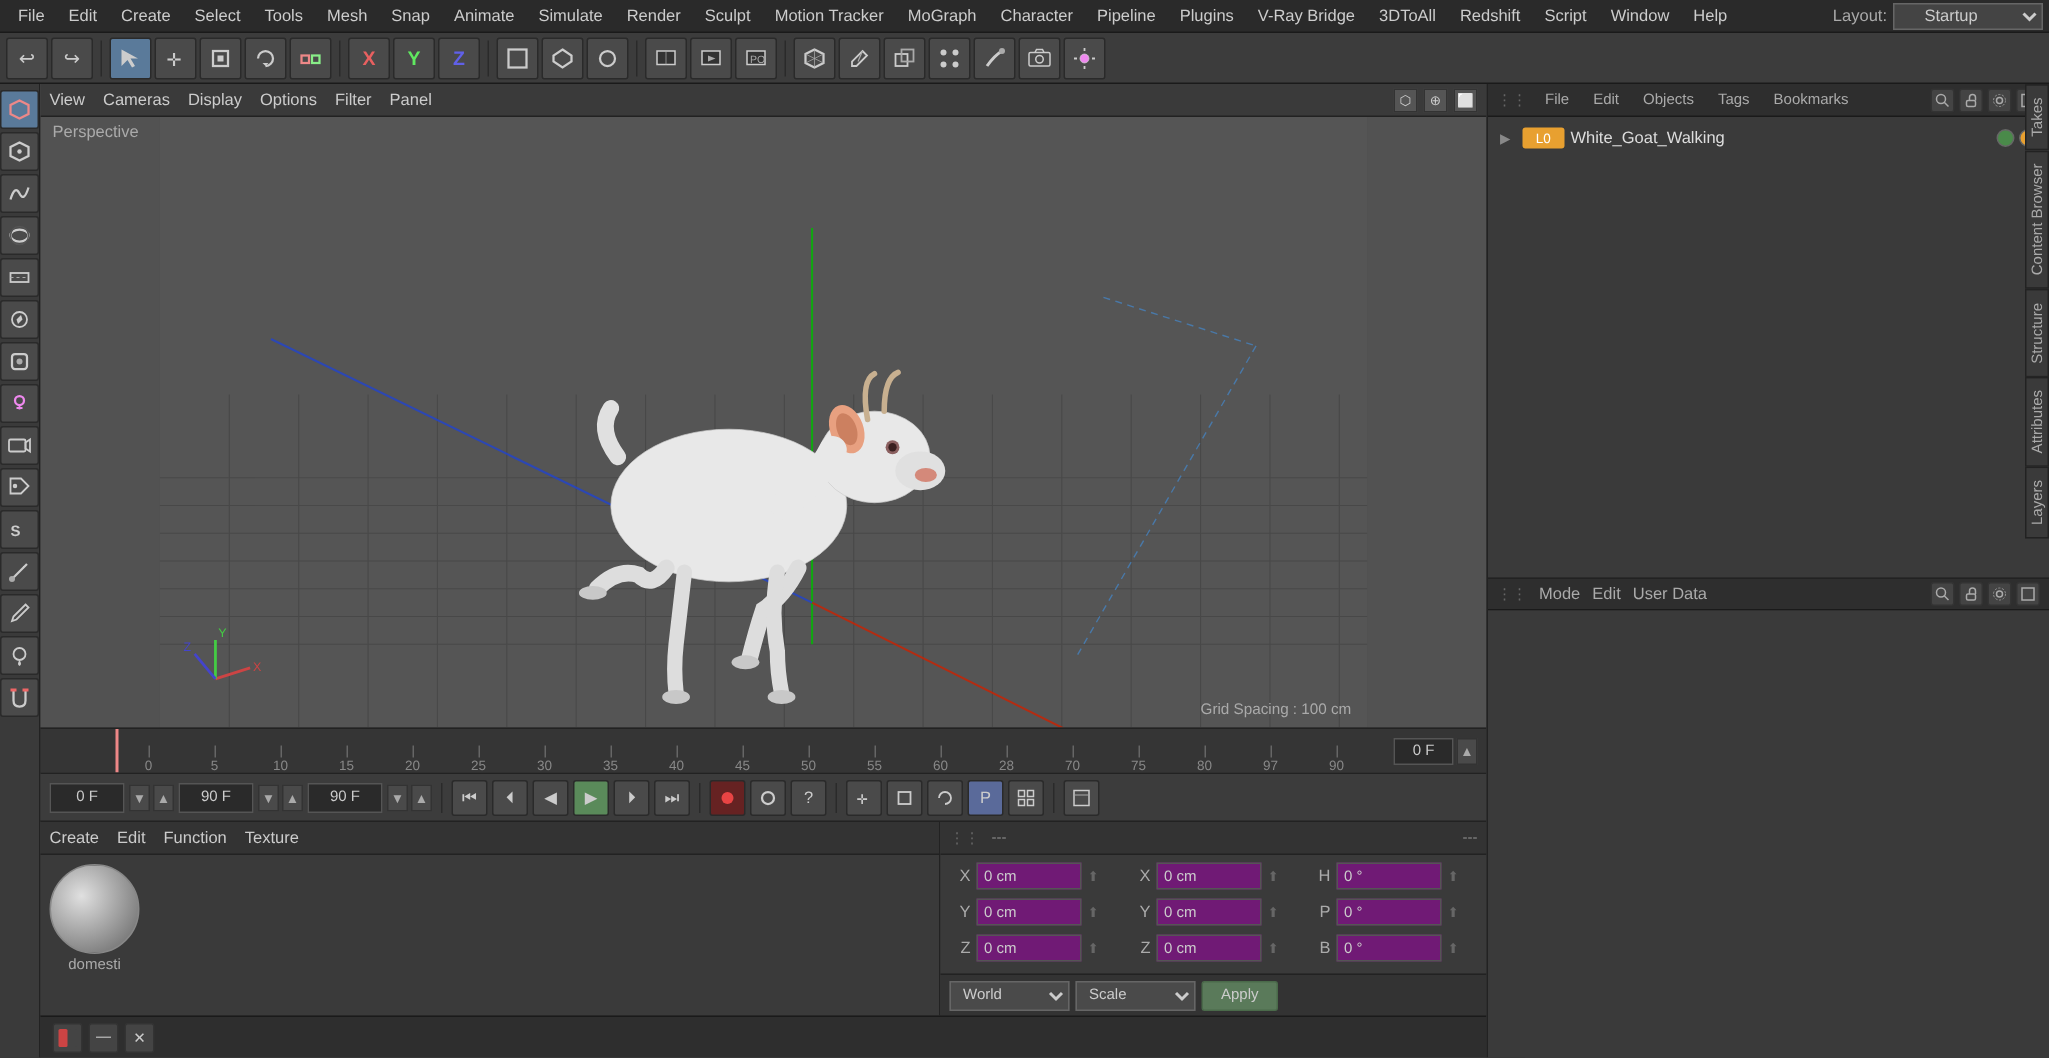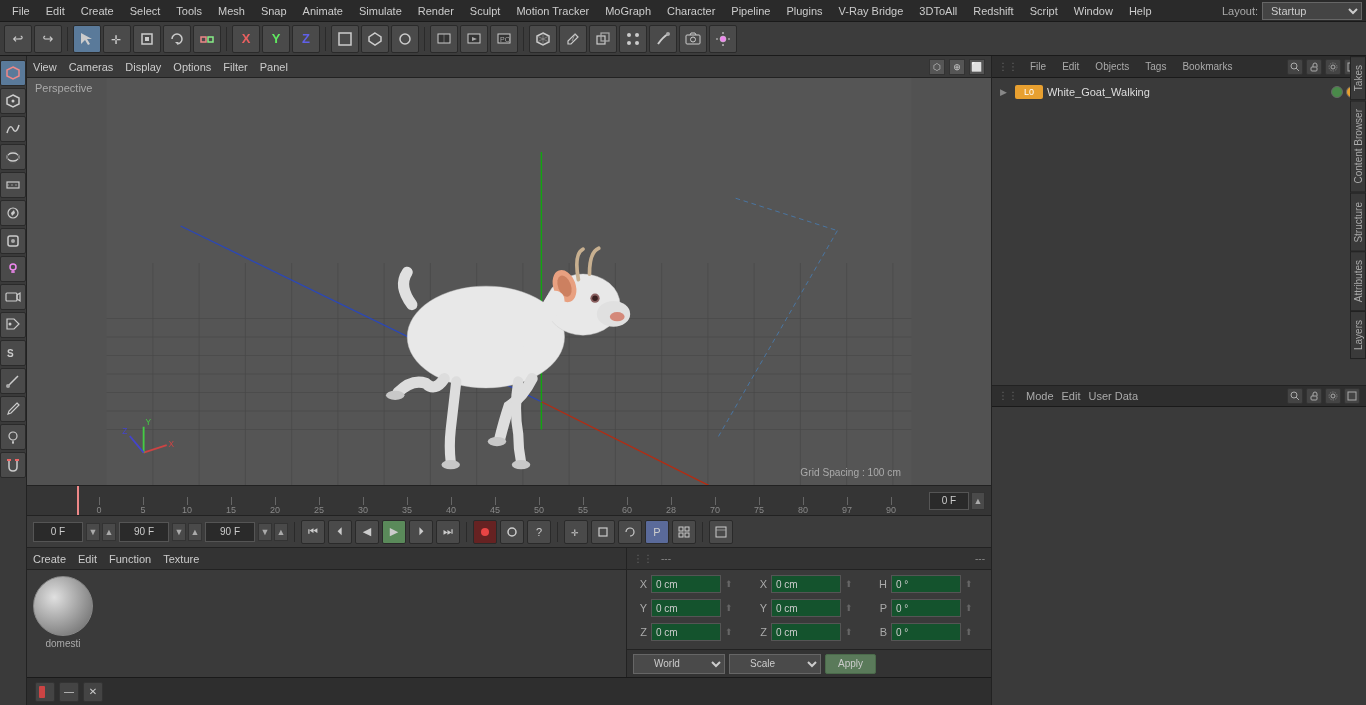--- a/index.html
+++ b/index.html
@@ -24,21 +24,21 @@
       margin-left: auto;
       display: flex;
       align-items: center;
       gap: 4px;
     }
     #layout-label { color: #aaa; }
     #layout-dropdown {
       background: #444;
       border: 1px solid #666;
       color: #ccc;
-      padding: 1px 4px;
+      padding: 1px 16px;
       font-size: 11px;
       width: 100px;
     }
 
     
     #toolbar {
       height: 34px;
       background: #3c3c3c;
       display: flex;
       align-items: center;
@@ -420,21 +420,21 @@
     }
     .coord-label {
       width: 14px;
       font-size: 11px;
       color: #aaa;
       text-align: right;
     }
     .coord-input {
       width: 70px;
       height: 18px;
-      background: #14532d;
+      background: #701a75;
       border: 1px solid #555;
       color: #ccc;
       font-size: 10px;
       padding: 0 4px;
     }
     .coord-suffix {
       font-size: 10px;
       color: #888;
       width: 20px;
     }
@@ -448,22 +448,22 @@
       align-items: center;
       padding: 0 6px;
       gap: 4px;
     }
     .coord-bar-select {
       background: #4a4a4a;
       border: 1px solid #666;
       color: #ccc;
       font-size: 10px;
       height: 20px;
-      padding: 0 16px;
-      width: 92px;
+      padding: 0 4px;
+      width: 80px;
     }
     .coord-bar-btn {
       background: #5a7a5a;
       border: 1px solid #4a6a4a;
       color: #ccc;
       font-size: 10px;
       height: 20px;
       padding: 0 12px;
       cursor: pointer;
       border-radius: 2px;

